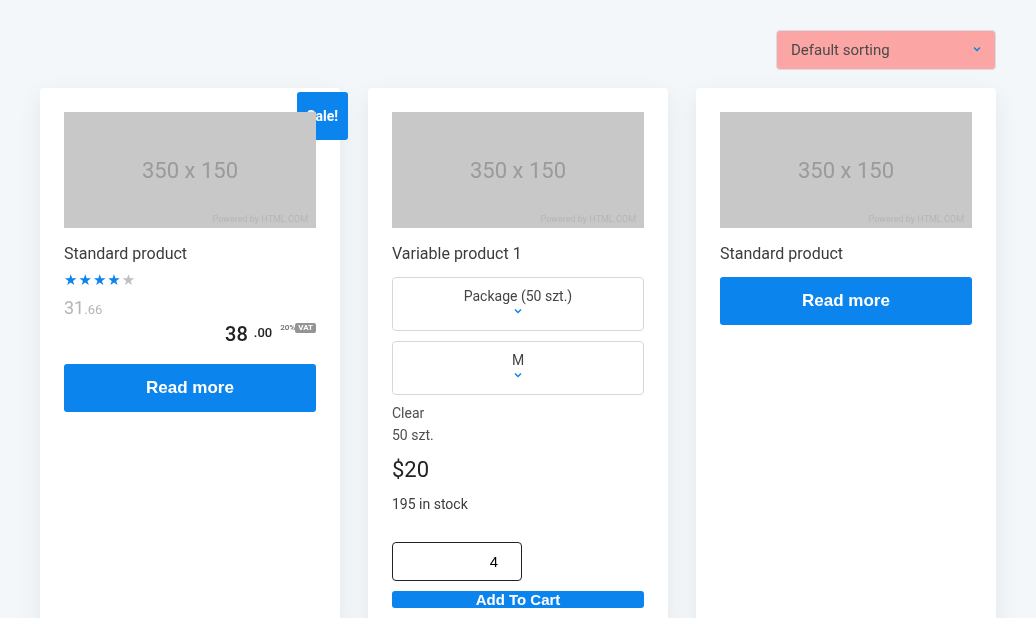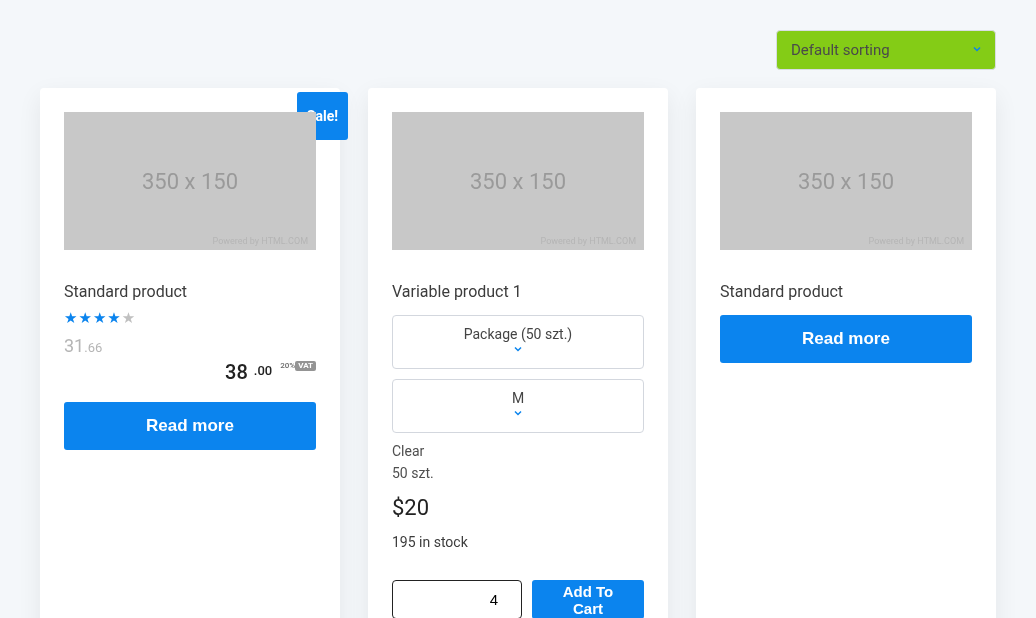--- a/index.html
+++ b/index.html
@@ -9,21 +9,21 @@
     padding: 30px 40px;
     width: 1036px;
     min-height: 618px;
   }
   .top-bar {
     display: flex;
     justify-content: flex-end;
     margin-bottom: 18px;
   }
   .sort-select {
-    background: #84cc16;
+    background: #fca5a5;
     border: 1px solid #d8dde3;
     border-radius: 4px;
     padding: 10px 40px 10px 14px;
     font-size: 15px;
     color: #4a4a4a;
     position: relative;
     cursor: pointer;
     min-width: 220px;
   }
   .sort-select .chevron {
@@ -50,29 +50,29 @@
     right: -8px;
     background: #0b84ee;
     color: #fff;
     font-weight: 700;
     font-size: 14px;
     padding: 16px 10px;
     border-radius: 3px;
   }
   .placeholder-img {
     background: #c8c8c8;
-    height: 138px;
+    height: 116px;
     display: flex;
     flex-direction: column;
     align-items: center;
     justify-content: center;
     color: #9a9a9a;
     font-size: 22px;
     font-weight: 400;
-    margin-bottom: 32px;
+    margin-bottom: 16px;
     position: relative;
   }
   .placeholder-img .powered {
     position: absolute;
     right: 8px;
     bottom: 4px;
     font-size: 9px;
     color: #b5b5b5;
   }
   .prod-title {
@@ -160,20 +160,21 @@
   }
   .stock-text {
     font-size: 14px;
     color: #3c3c3c;
     margin-bottom: 30px;
   }
   .cart-row {
     display: flex;
     gap: 10px;
     align-items: stretch;
+    flex-direction: column;
   }
   .qty-input {
     border: 1.5px solid #222;
     border-radius: 4px;
     width: 130px;
     padding: 10px 8px;
     font-size: 15px;
     text-align: right;
   }
   .btn-cart {

